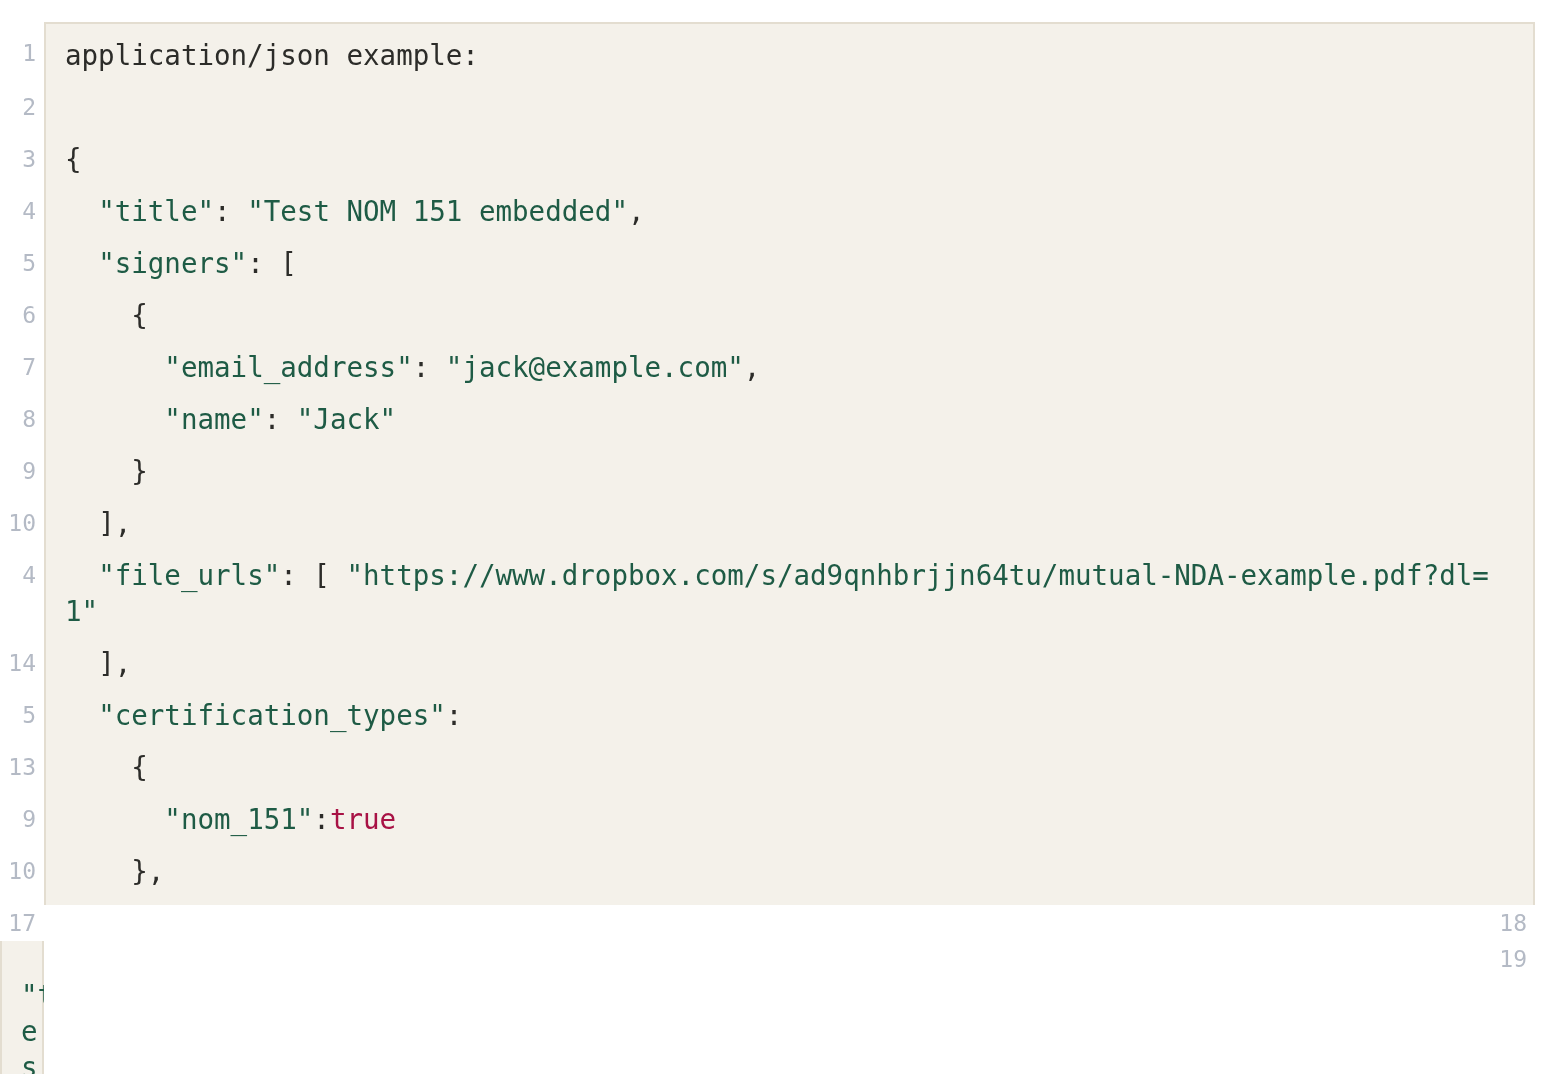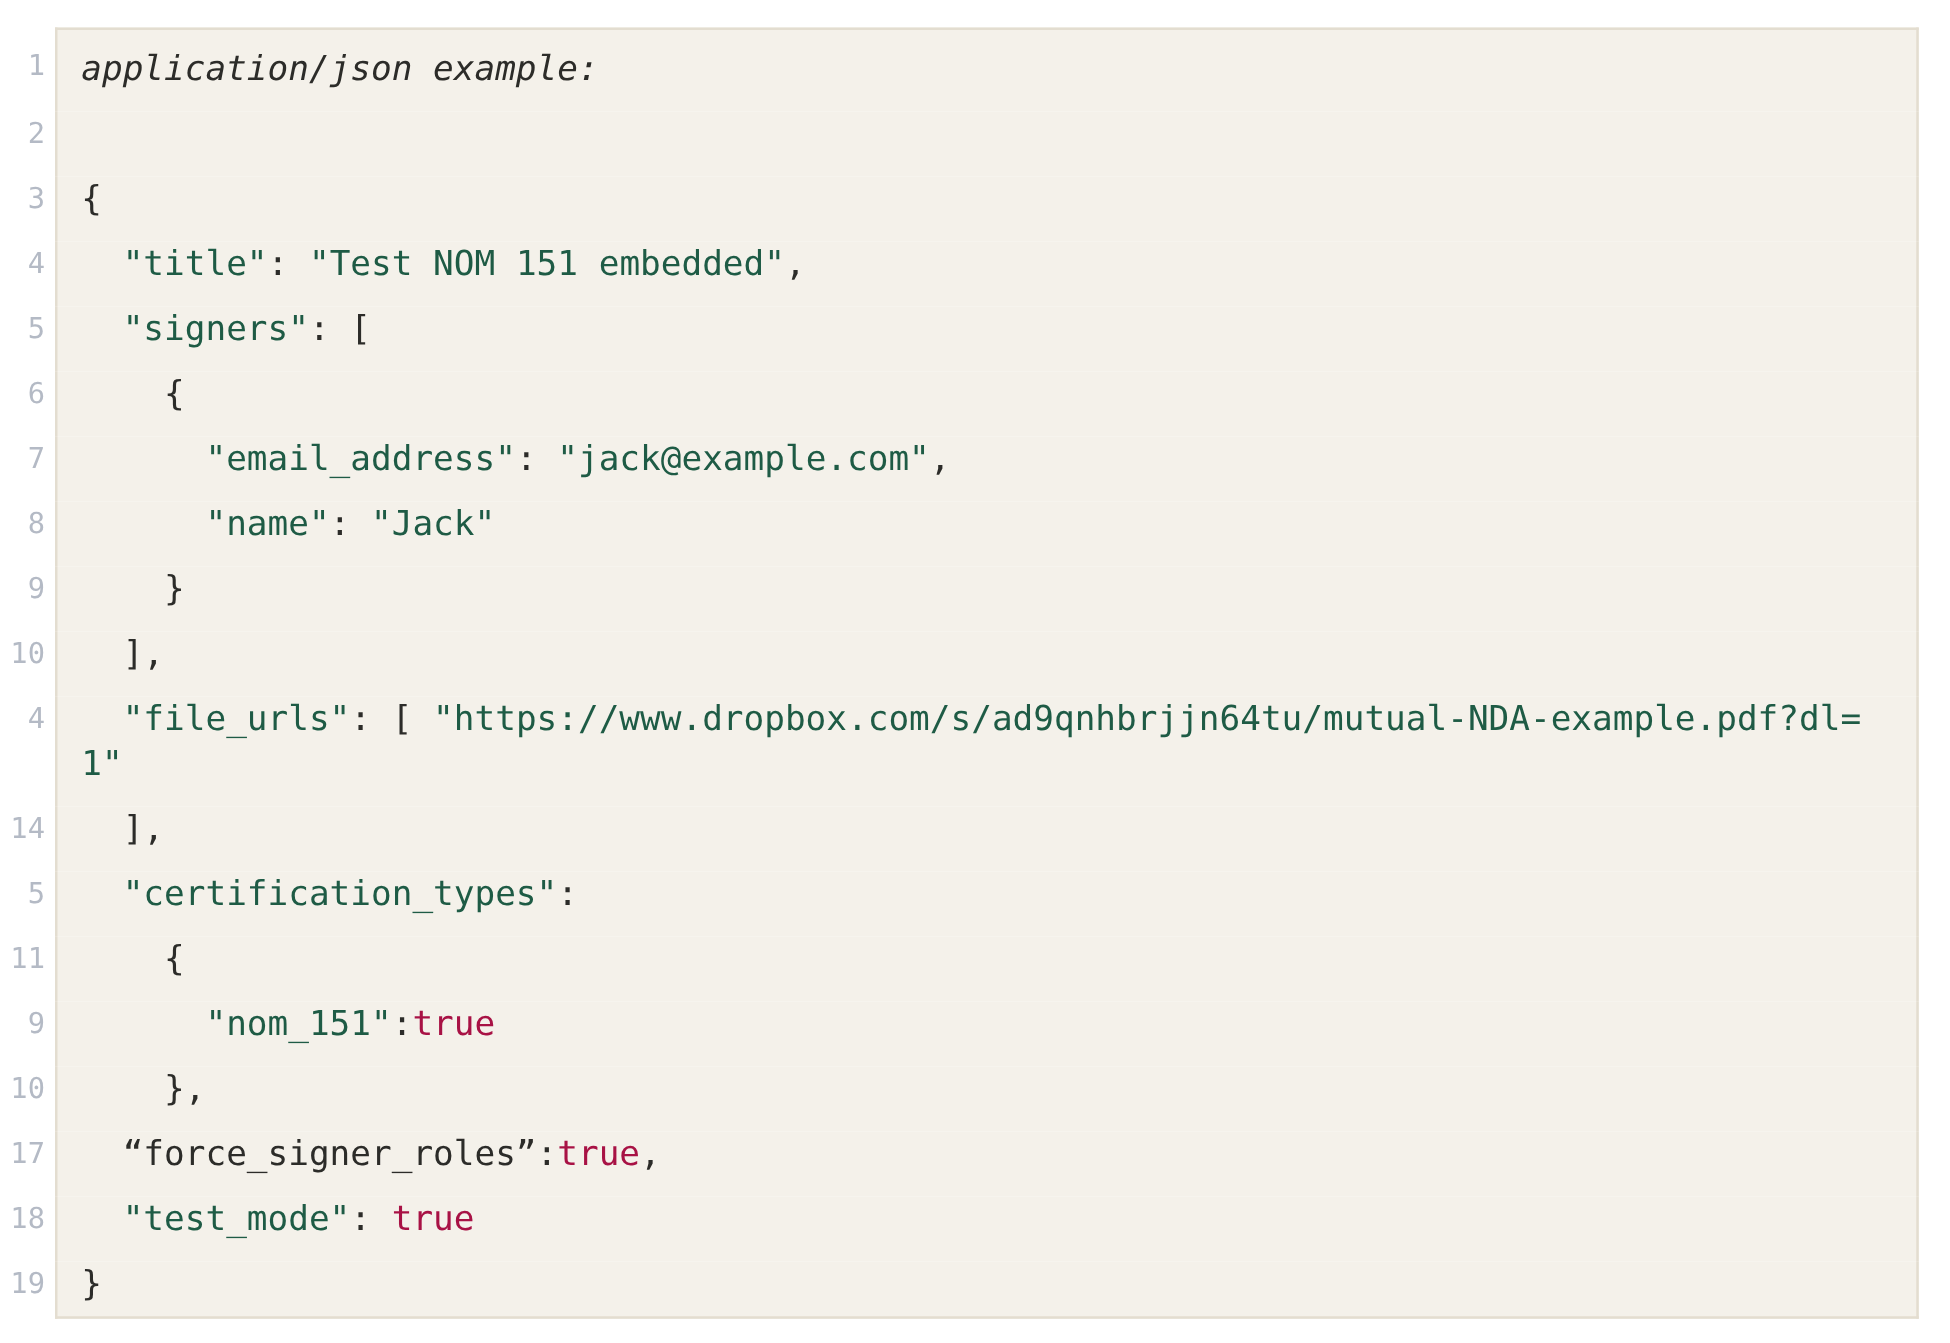--- a/index.html
+++ b/index.html
@@ -41,21 +41,21 @@
     border-left:2px solid var(--border);
     border-right:2px solid var(--border);
     color:var(--text);
     font-size:27.5px;
     line-height:36px;
     white-space:pre-wrap;
     word-break:break-all;
     padding:0 20px 16px 19px;
     min-height:36px;
   }
-  .cl.first{border-top:2px solid var(--border);padding-top:13px;font-style:italic;}
+  .cl.first{border-top:2px solid var(--border);padding-top:13px;}
   .cl.last{border-bottom:2px solid var(--border);padding-bottom:8px;}
   .tok-plain{color:var(--text);}
   .tok-string{color:var(--string);}
   .tok-boolean{color:var(--bool);}
 </style>
 </head>
 <body>
 
 <div class="page">
   <div class="code-wrap">
@@ -79,27 +79,26 @@
         <div class="ln">9</div>
         <div class="cl"><span class="tok-plain">    }</span></div>
         <div class="ln">10</div>
         <div class="cl"><span class="tok-plain">  ],</span></div>
         <div class="ln">4</div>
         <div class="cl"><span class="tok-plain">  </span><span class="tok-string">"file_urls"</span><span class="tok-plain">: [ </span><span class="tok-string">"https://www.dropbox.com/s/ad9qnhbrjjn64tu/mutual-NDA-example.pdf?dl=1"</span></div>
         <div class="ln">14</div>
         <div class="cl"><span class="tok-plain">  ],</span></div>
         <div class="ln">5</div>
         <div class="cl"><span class="tok-plain">  </span><span class="tok-string">"certification_types"</span><span class="tok-plain">:</span></div>
-        <div class="ln">11</div>
+        <div class="ln">13</div>
         <div class="cl"><span class="tok-plain">    {</span></div>
         <div class="ln">9</div>
         <div class="cl"><span class="tok-plain">      </span><span class="tok-string">"nom_151"</span><span class="tok-plain">:</span><span class="tok-boolean">true</span></div>
         <div class="ln">10</div>
         <div class="cl"><span class="tok-plain">    },</span></div>
         <div class="ln">17</div>
-        <div class="cl"><span class="tok-plain">  “force_signer_roles”:</span><span class="tok-boolean">true</span><span class="tok-plain">,</span></div>
         <div class="ln">18</div>
         <div class="cl"><span class="tok-plain">  </span><span class="tok-string">"test_mode"</span><span class="tok-plain">: </span><span class="tok-boolean">true</span></div>
         <div class="ln last">19</div>
         <div class="cl last"><span class="tok-plain">}</span></div>
       </div>
   </div>
 </div>
 
 </body></html>

